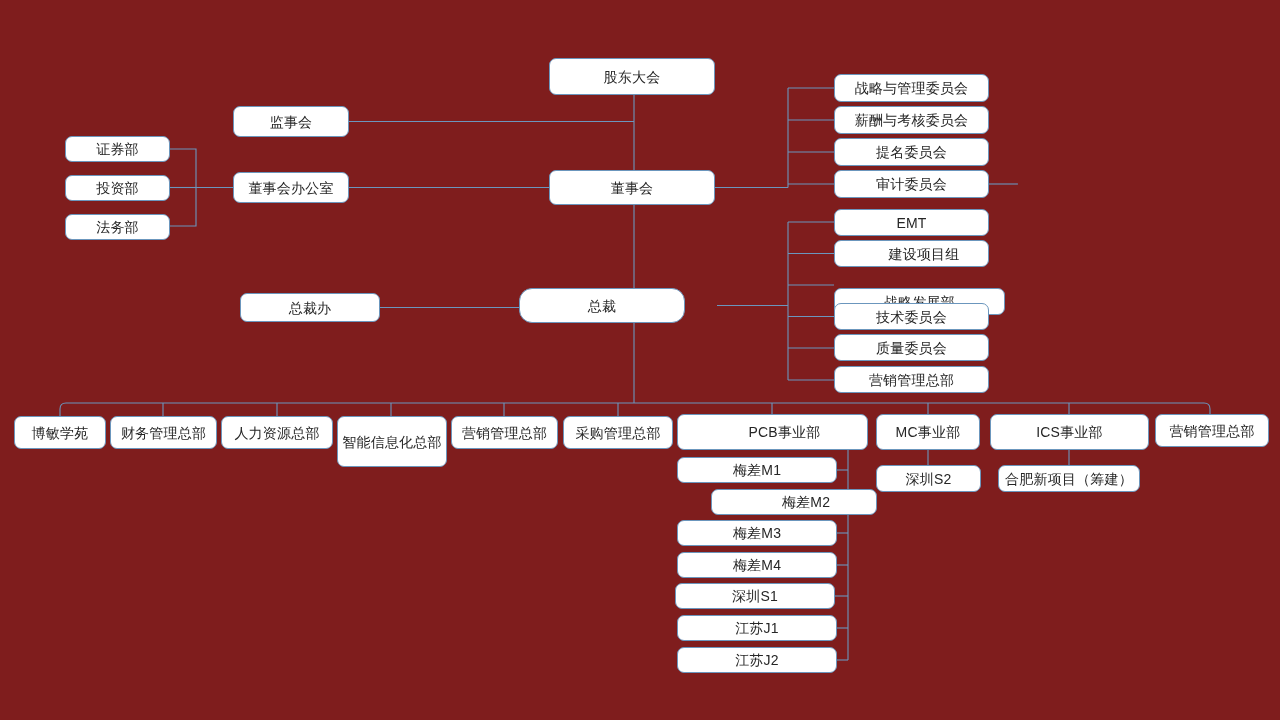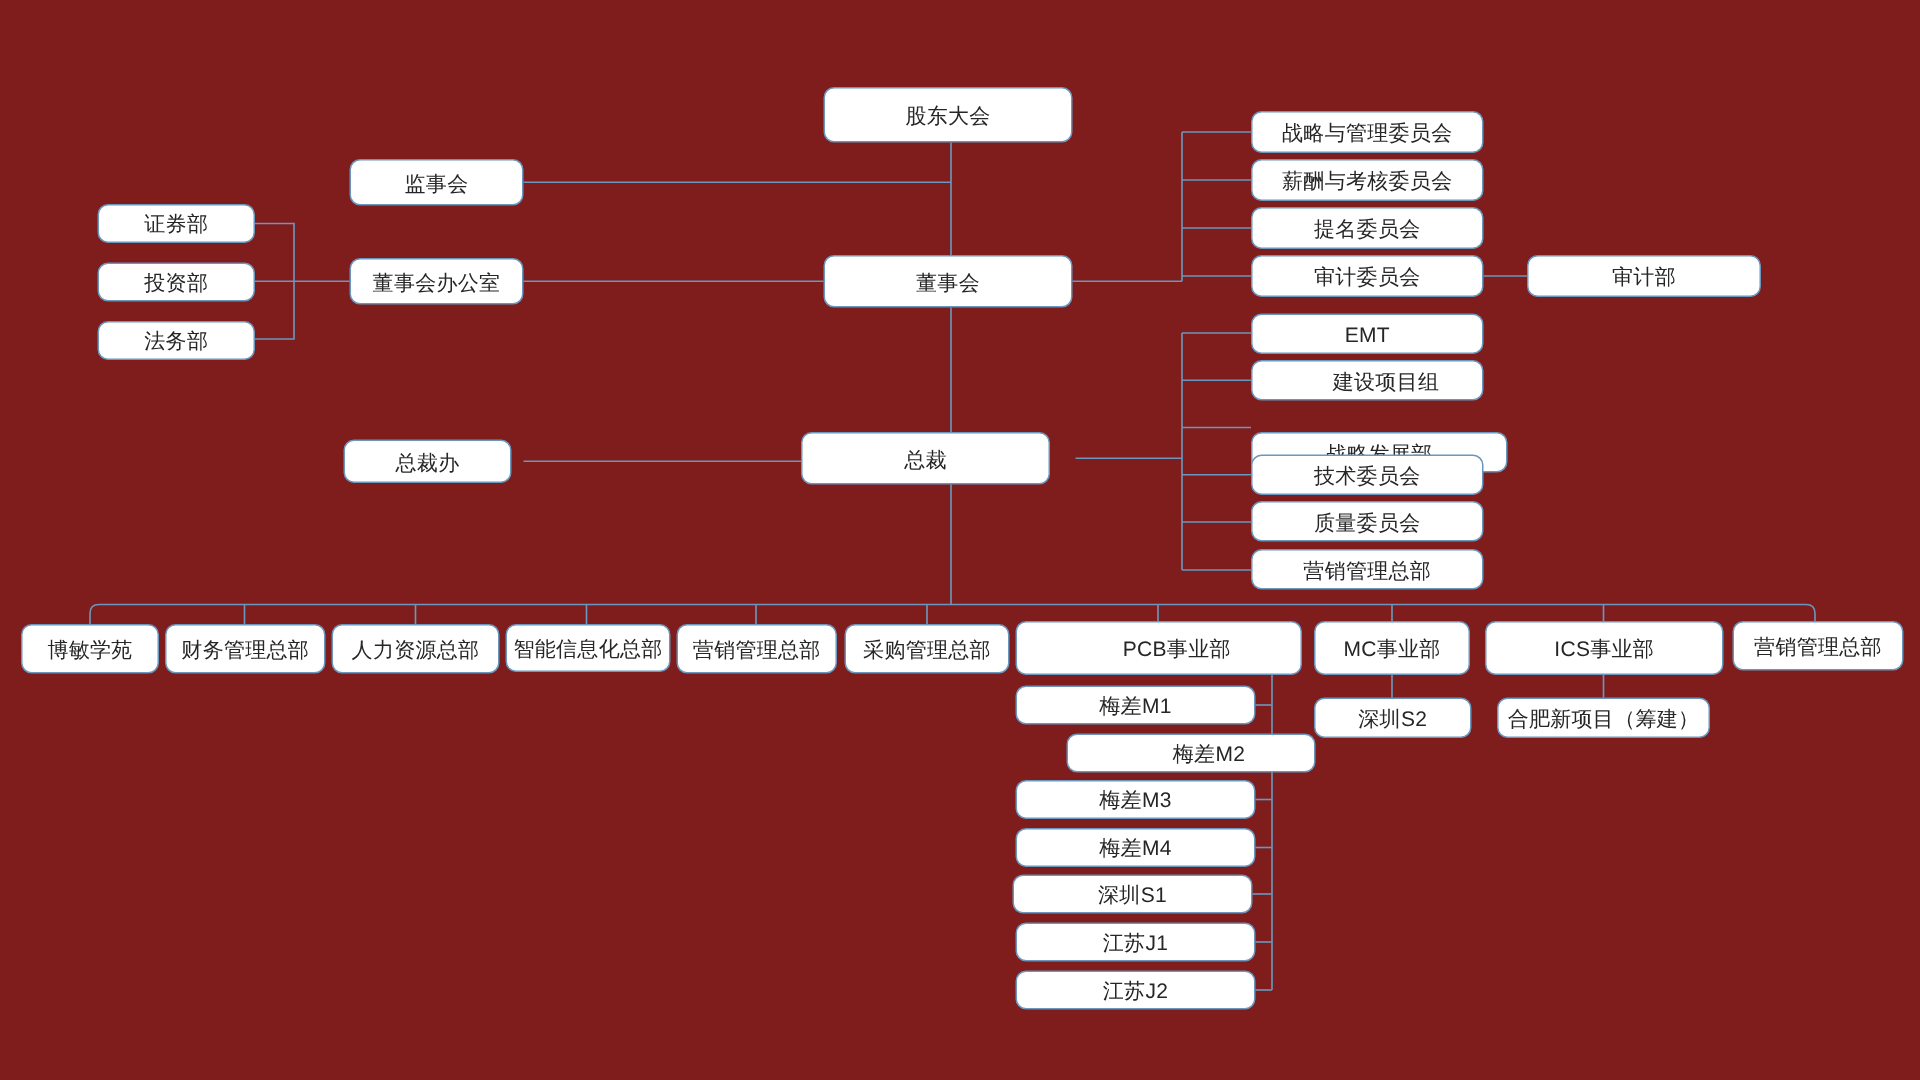--- a/index.html
+++ b/index.html
@@ -116,36 +116,35 @@
   <div class="node" style="left: 549px; top: 170px; width: 166px; height: 35px;">董事会</div>
   <div class="node" style="left: 233px; top: 172px; width: 116px; height: 31px;">董事会办公室</div>
   <div class="node" style="left: 65px; top: 136px; width: 105px; height: 26px;">证券部</div>
   <div class="node" style="left: 65px; top: 175px; width: 105px; height: 26px;">投资部</div>
   <div class="node" style="left: 65px; top: 214px; width: 105px; height: 26px;">法务部</div>
 
   <div class="node" style="left: 834px; top: 74px; width: 155px; height: 28px;">战略与管理委员会</div>
   <div class="node" style="left: 834px; top: 106px; width: 155px; height: 28px;">薪酬与考核委员会</div>
   <div class="node" style="left: 834px; top: 138px; width: 155px; height: 28px;">提名委员会</div>
   <div class="node" style="left: 834px; top: 170px; width: 155px; height: 28px;">审计委员会</div>
-  <div class="node" style="left: 1018px; top: 170px; width: 156px; height: 28px;">审计部</div>
 
-  <div class="node" style="left: 534px; top: 288px; width: 166px; height: 35px;">总裁</div>
-  <div class="node" style="left: 229px; top: 293px; width: 112px; height: 29px;">总裁办</div>
+  <div class="node" style="left: 519px; top: 288px; width: 166px; height: 35px; border-radius: 13px;">总裁</div>
+  <div class="node" style="left: 240px; top: 293px; width: 140px; height: 29px;">总裁办</div>
 
   <div class="node" style="left: 834px; top: 209px; width: 155px; height: 27px;">EMT</div>
   <div class="node" style="left: 834px; top: 240px; width: 155px; height: 27px; padding-left: 25px;">建设项目组</div>
   <div class="node" style="left: 834px; top: 288px; width: 171px; height: 27px; text-align: center;">战略发展部</div>
   <div class="node" style="left: 834px; top: 303px; width: 155px; height: 27px;">技术委员会</div>
   <div class="node" style="left: 834px; top: 334px; width: 155px; height: 27px;">质量委员会</div>
   <div class="node" style="left: 834px; top: 366px; width: 155px; height: 27px;">营销管理总部</div>
 
   <div class="node" style="left: 14px; top: 416px; width: 92px; height: 33px;">博敏学苑</div>
   <div class="node" style="left: 110px; top: 416px; width: 107px; height: 33px;">财务管理总部</div>
   <div class="node" style="left: 221px; top: 416px; width: 112px; height: 33px;">人力资源总部</div>
-  <div class="node" style="left: 337px; top: 416px; width: 110px; height: 32px;">智能信息化总部</div>
+  <div class="node" style="left: 337px; top: 416px; width: 110px; height: 51px;">智能信息化总部</div>
   <div class="node" style="left: 451px; top: 416px; width: 107px; height: 33px;">营销管理总部</div>
   <div class="node" style="left: 563px; top: 416px; width: 110px; height: 33px;">采购管理总部</div>
   <div class="node" style="left: 677px; top: 414px; width: 191px; height: 36px; padding-left: 24px;">PCB事业部</div>
   <div class="node" style="left: 876px; top: 414px; width: 104px; height: 36px;">MC事业部</div>
   <div class="node" style="left: 990px; top: 414px; width: 159px; height: 36px;">ICS事业部</div>
   <div class="node" style="left: 1155px; top: 414px; width: 114px; height: 33px;">营销管理总部</div>
 
   <div class="node" style="left: 677px; top: 457px; width: 160px; height: 26px;">梅差M1</div>
   <div class="node" style="left: 711px; top: 489px; width: 166px; height: 26px; padding-left: 24px;">梅差M2</div>
   <div class="node" style="left: 677px; top: 520px; width: 160px; height: 26px;">梅差M3</div>

